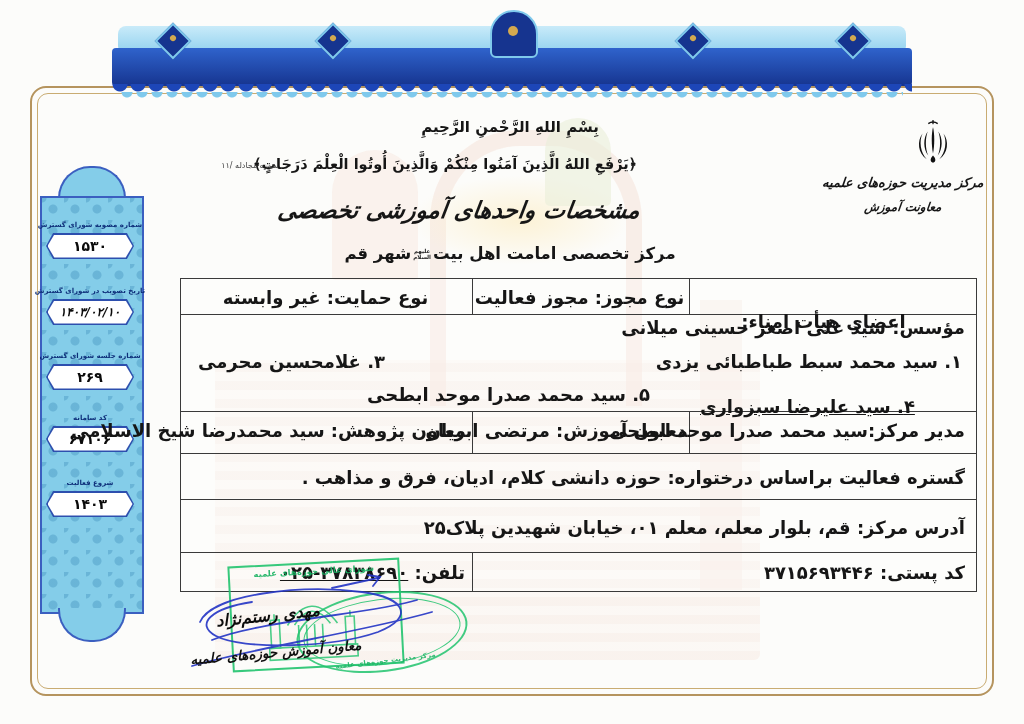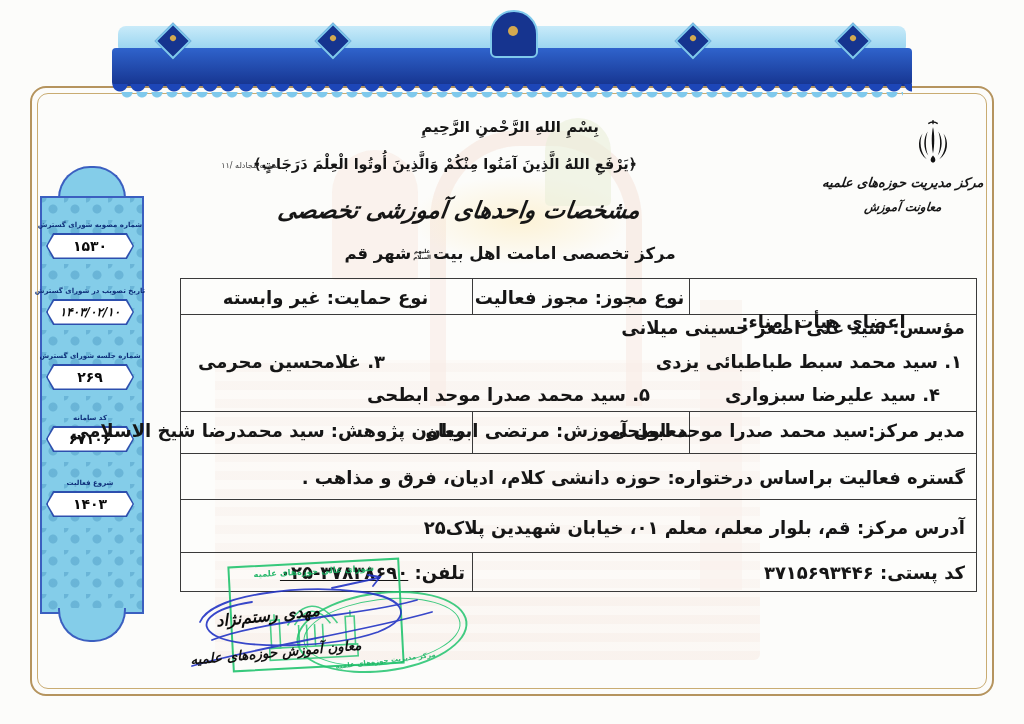--- a/index.html
+++ b/index.html
@@ -196,21 +196,21 @@
     <div class="vl" style="left:291px;top:273px;height:39px;"></div>
   </div>
 
   <div class="t cell" style="left:692px;top:287px;width:273px;text-align:right;margin-top:30px;">مؤسس: سید علی اصغر حسینی میلانی</div>
   <div class="t cell" style="left:471px;top:287px;width:217px;text-align:center;">نوع مجوز: مجوز فعالیت</div>
   <div class="t cell" style="left:180px;top:287px;width:291px;text-align:center;">نوع حمایت: غیر وابسته</div>
 
   <div class="t cell" style="left:680px;top:311px;width:287px;text-align:center;">اعضای هیأت امناء:</div>
   <div class="t cell" style="left:692px;top:351px;width:270px;text-align:center;">۱. سید محمد سبط طباطبائی یزدی</div>
   <div class="t cell" style="left:230px;top:351px;width:155px;text-align:right;">۳. غلامحسین محرمی</div>
-  <div class="t cell" style="left:700px;top:384px;width:240px;text-align:right;">۴. سید علیرضا سبزواری</div>
+  <div class="t cell" style="left:700px;top:396px;width:240px;text-align:left;text-decoration:underline;">۴. سید علیرضا سبزواری</div>
   <div class="t cell" style="left:440px;top:384px;width:210px;text-align:right;">۵. سید محمد صدرا موحد ابطحی</div>
 
   <div class="t cell" style="left:692px;top:420px;width:273px;text-align:right;">مدیر مرکز:سید محمد صدرا موحد ابطحی</div>
   <div class="t cell" style="left:471px;top:420px;width:217px;text-align:center;">معاون آموزش: مرتضی ابریان</div>
   <div class="t cell" style="left:185px;top:420px;width:281px;text-align:left;">معاون پژوهش: سید محمدرضا شیخ الاسلامی</div>
 
   <div class="t cell" style="left:200px;top:467px;width:765px;text-align:right;">گستره فعالیت براساس درختواره:  حوزه دانشی کلام، ادیان، فرق و مذاهب .</div>
   <div class="t cell" style="left:200px;top:517px;width:765px;text-align:right;">آدرس مرکز:  قم، بلوار معلم، معلم ۰۱، خیابان شهیدین پلاک۲۵</div>
   <div class="t cell" style="left:480px;top:562px;width:485px;text-align:right;">کد پستی: ۳۷۱۵۶۹۳۴۴۶</div>
   <div class="t cell" style="left:190px;top:562px;width:275px;text-align:right;">

